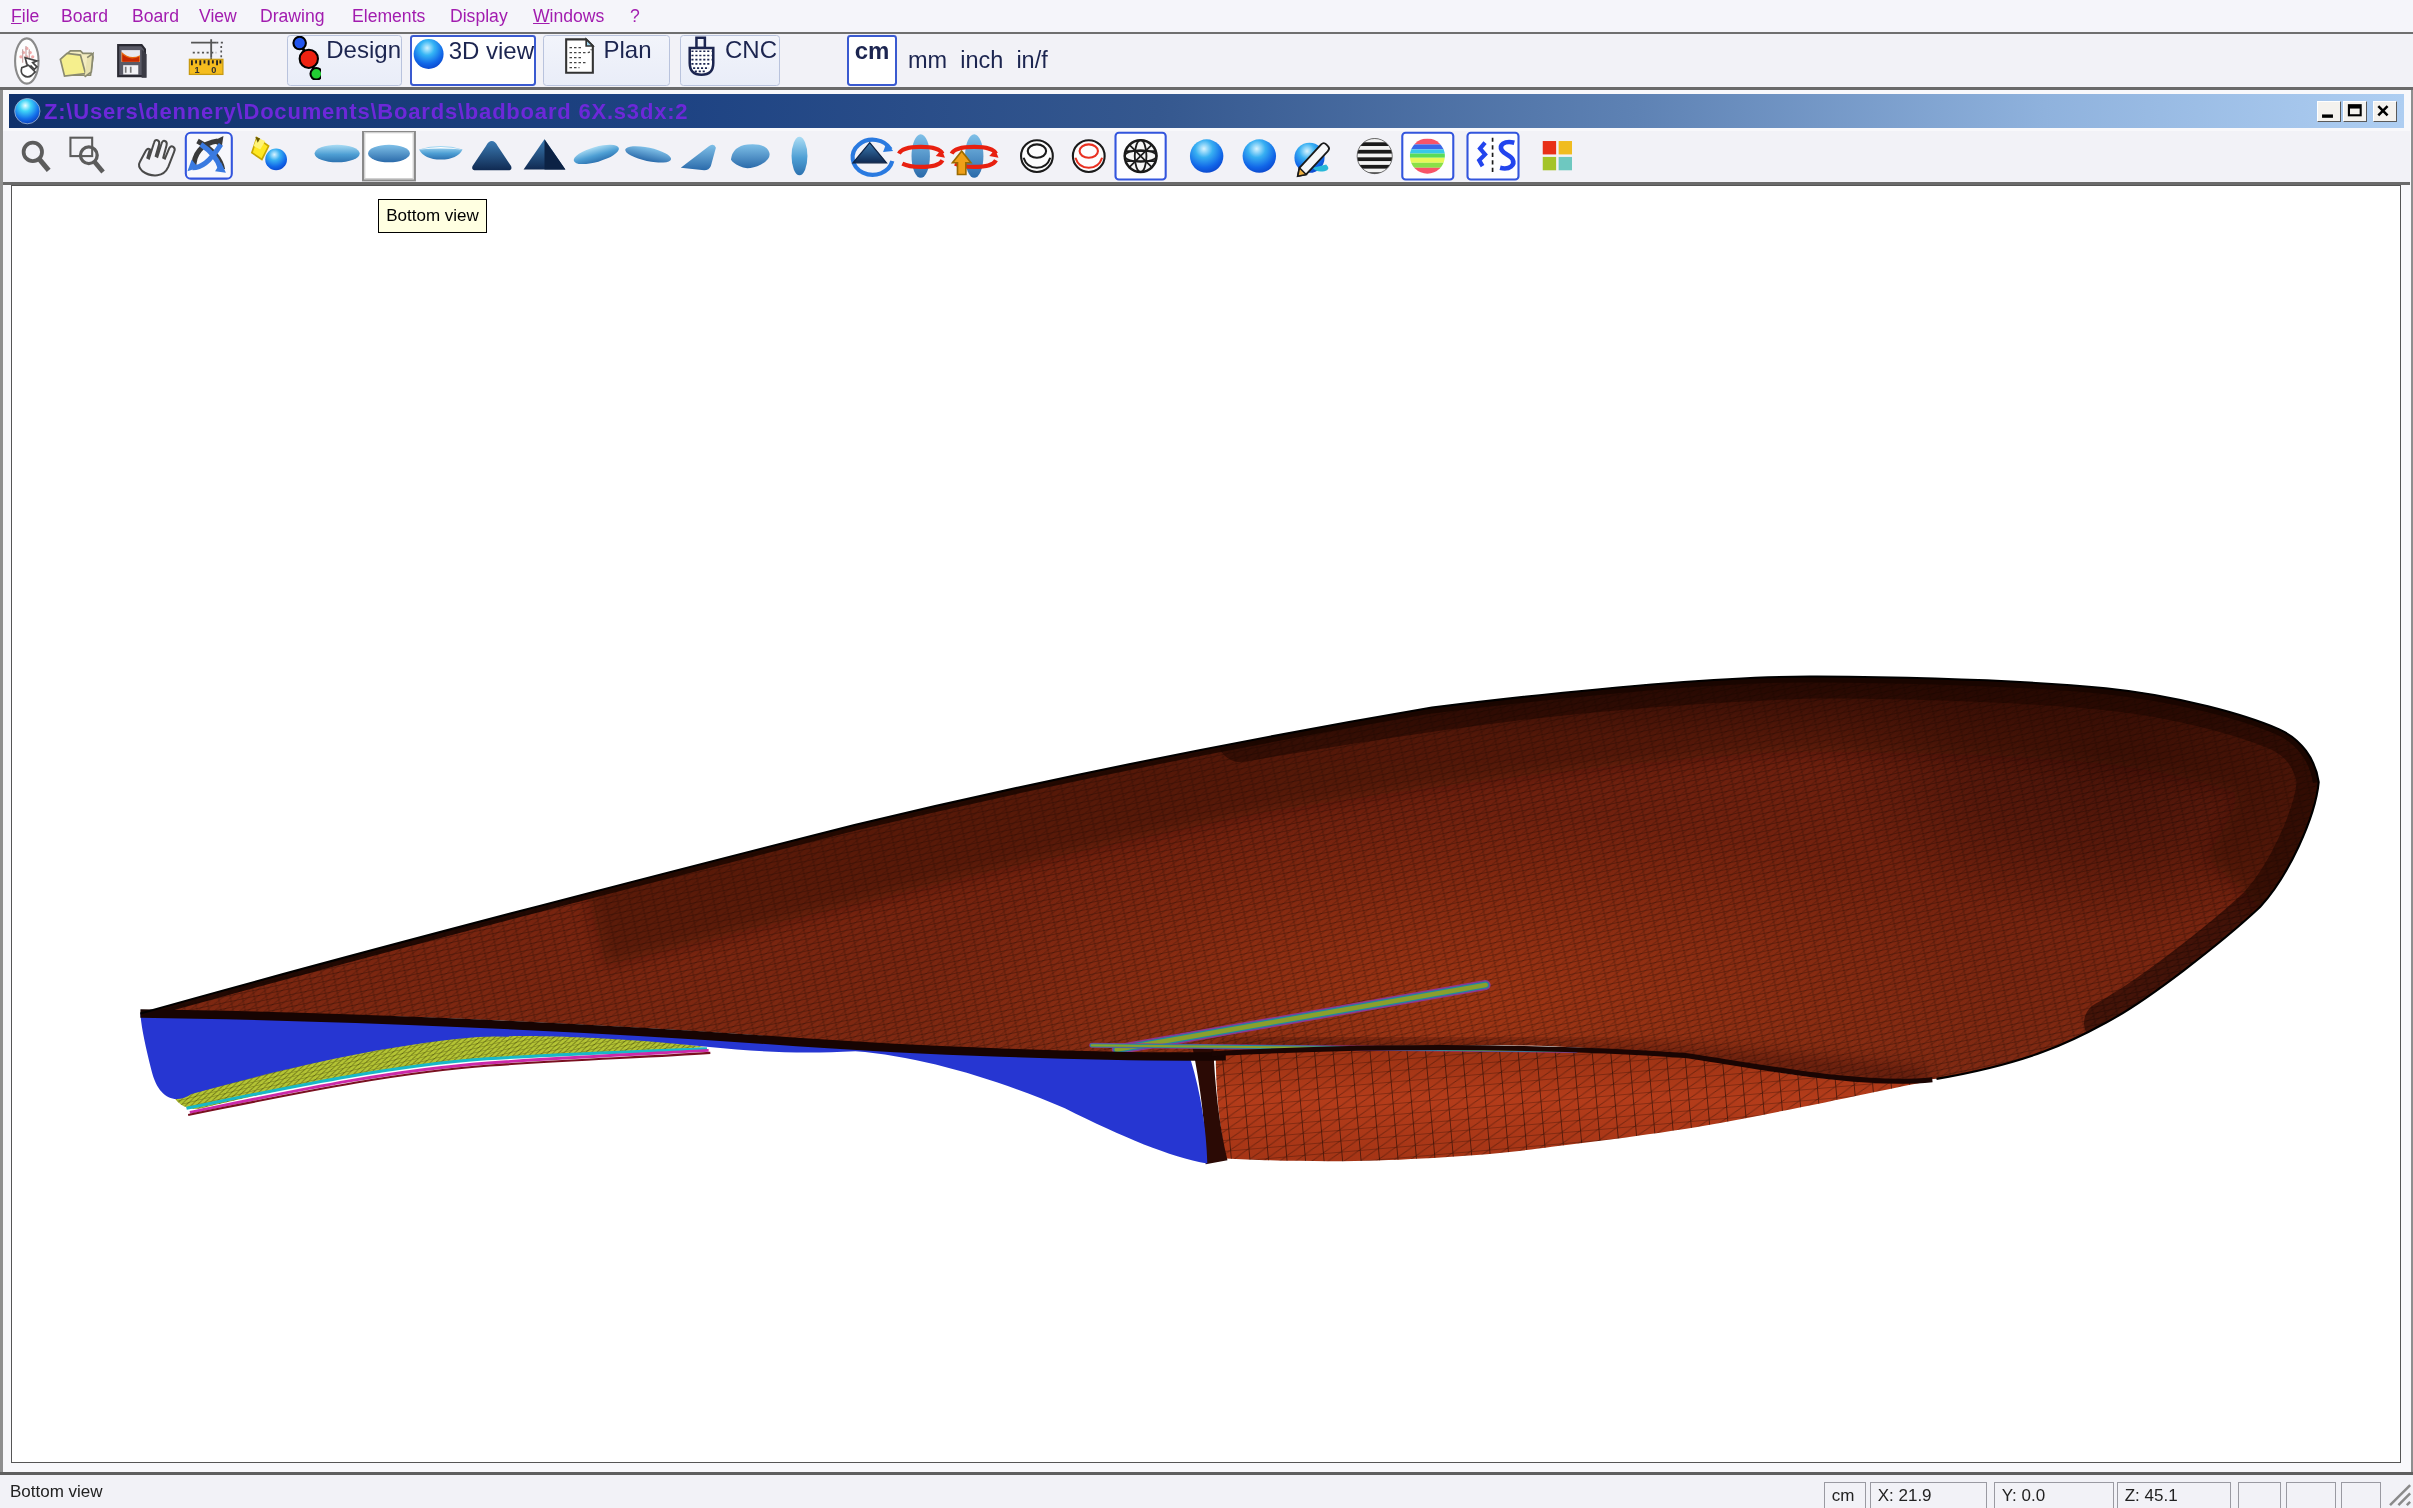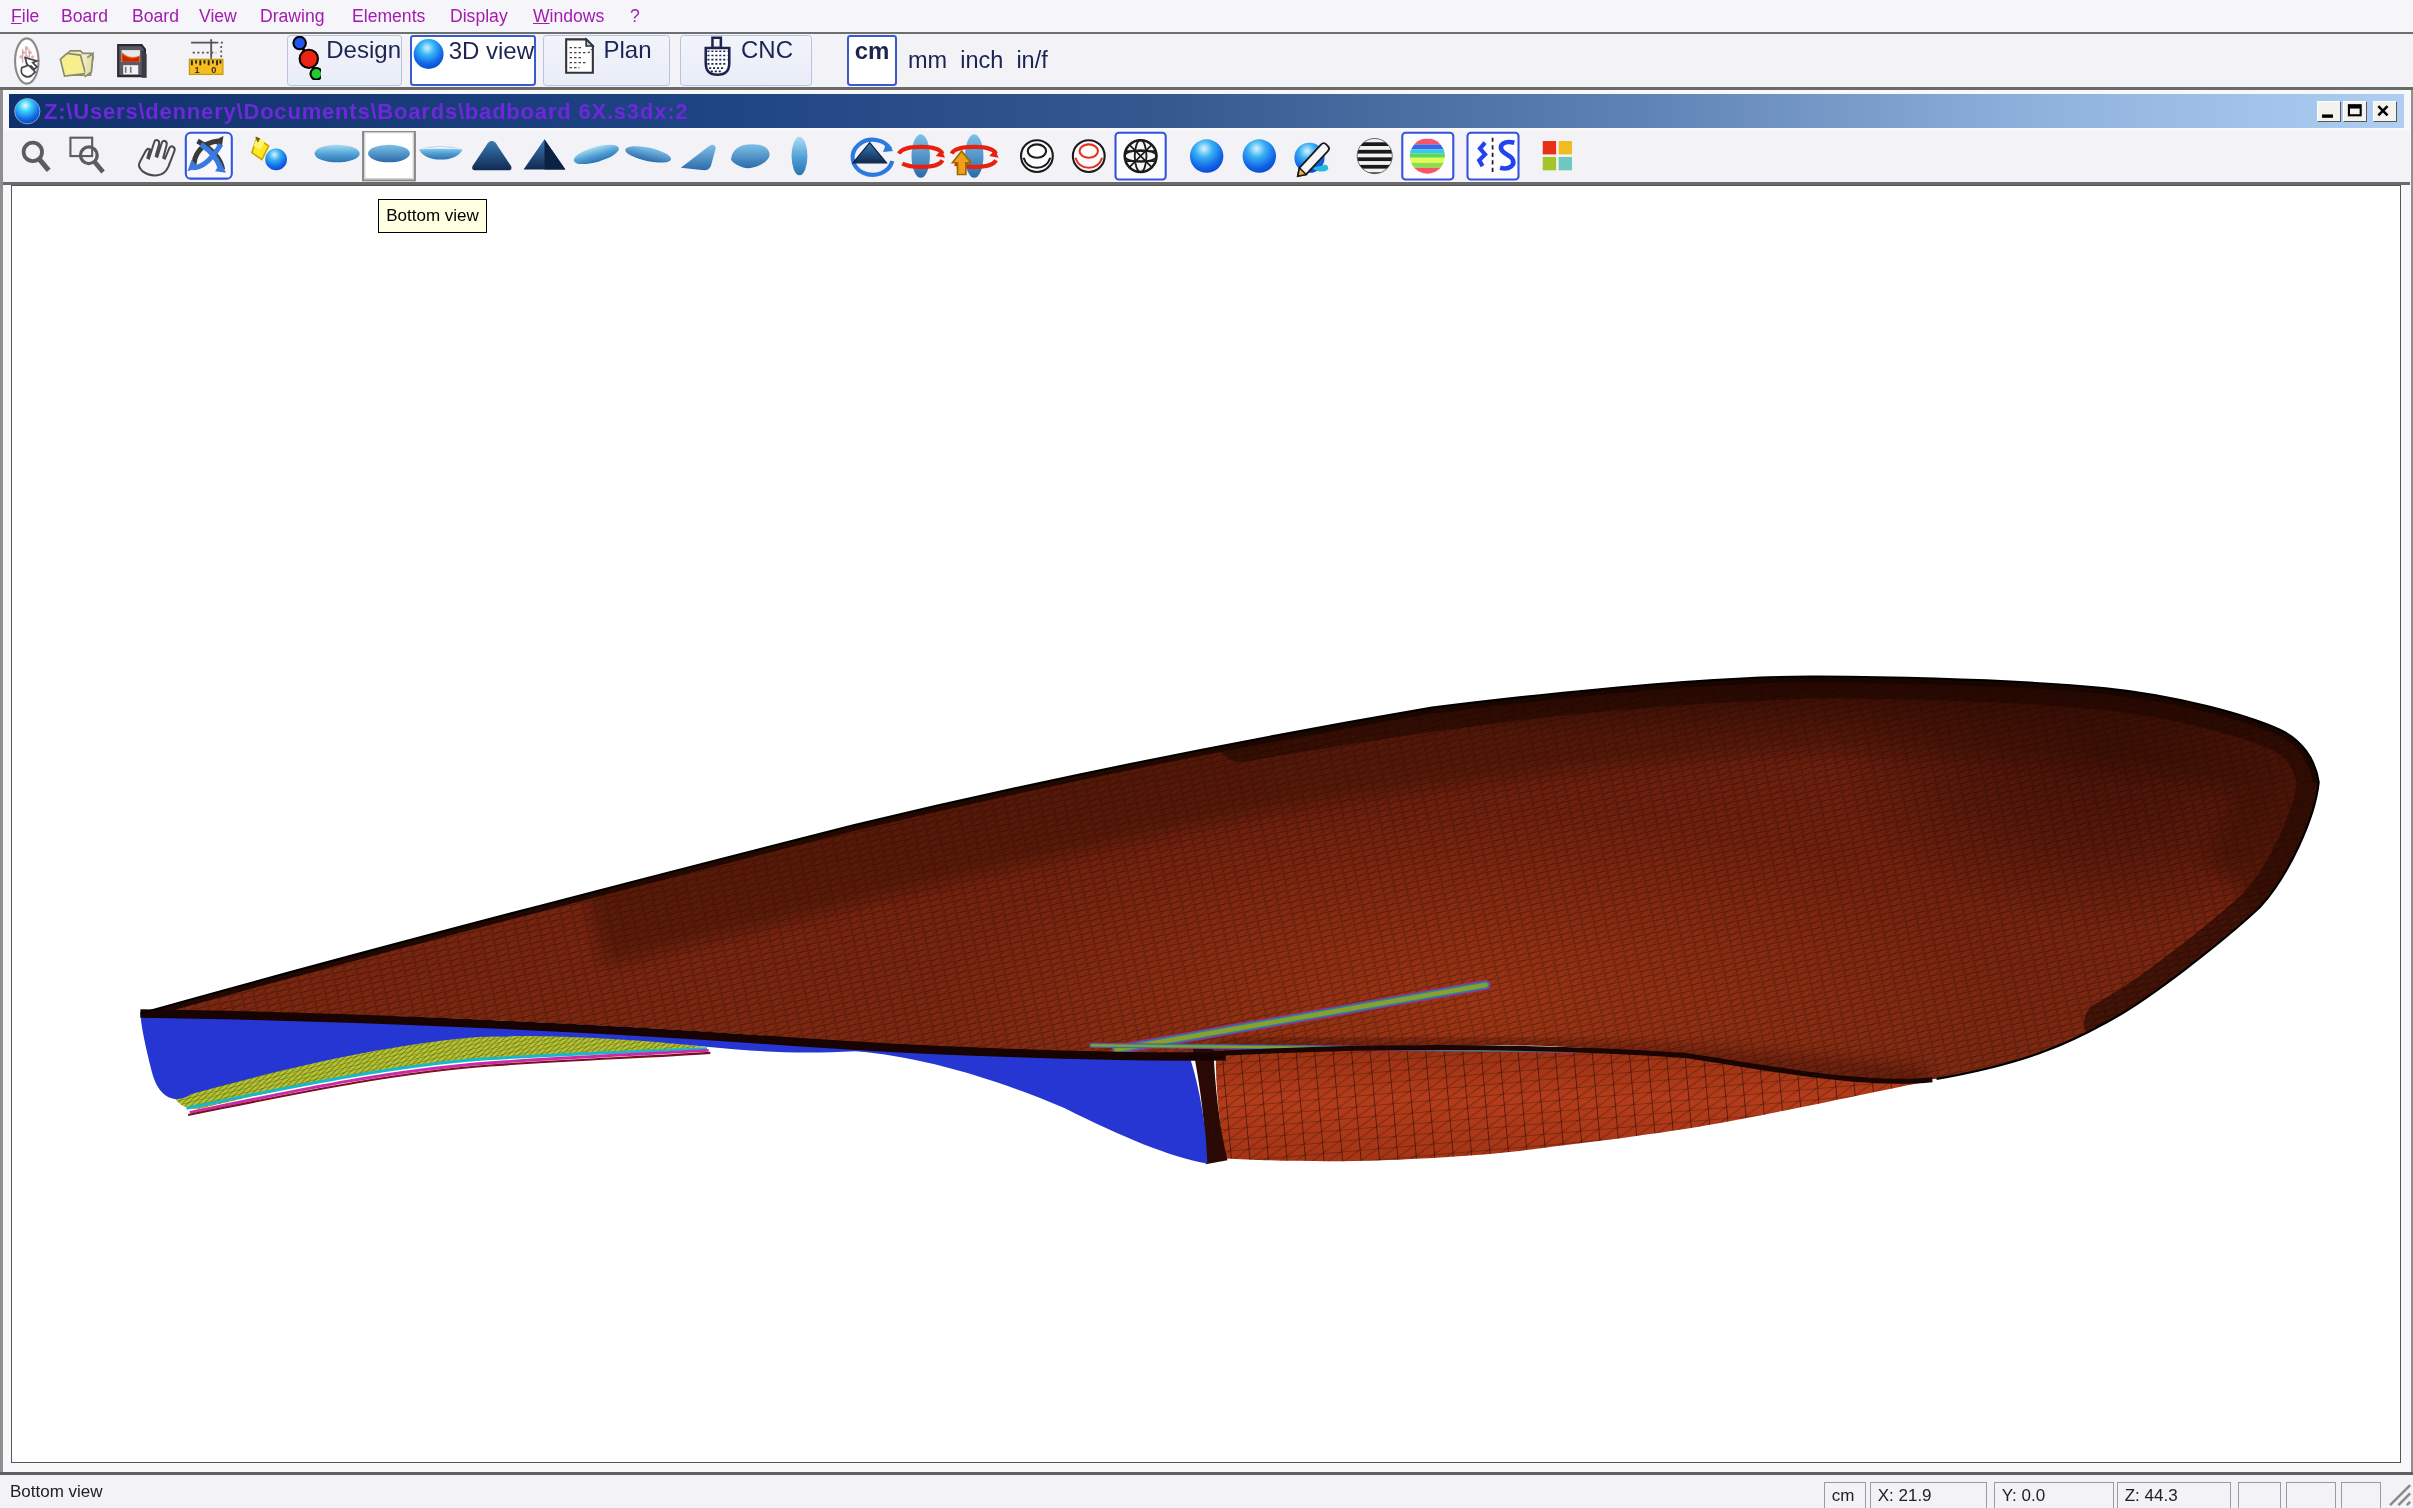--- a/index.html
+++ b/index.html
@@ -108,21 +108,21 @@
     </radialGradient>
       </defs>
     <circle cx="20" cy="20" r="18" fill="url(#orb)"></circle>
   </svg>3D view</div>
 <div class="btn1" style="left:543px;width:127px;">
   <svg width="37" height="40" viewBox="0 0 44 48" style="margin-right:5px">
     <path d="M6 4 h24 l8 8 v32 h-32 z" fill="#fff" stroke="#333" stroke-width="2.5"></path>
     <path d="M30 4 l8 8 h-8 z" fill="#9fd4ee" stroke="#333" stroke-width="2"></path>
     <path d="M10 14 h14 M10 20 h20 q6 0 6 -4 M10 26 h16 M10 32 h20 M10 38 h12" stroke="#444" stroke-width="1.6" fill="none" stroke-dasharray="3 2.4"></path>
   </svg>Plan</div>
-<div class="btn1" style="left:680px;width:132px;">
+<div class="btn1" style="left:680px;width:100px;">
   <svg width="37" height="44" viewBox="0 0 44 52" style="margin-right:5px">
     <path d="M16 2 h10 v12 h-10 z" fill="none" stroke="#1c2550" stroke-width="3"></path>
     <path d="M8 14 h28 v18 q0 14 -14 14 q-14 0 -14 -14 z" fill="#fff" stroke="#1c2550" stroke-width="3"></path>
     <path d="M10 18 h24 M10 23 h24 M10 28 h24 M10 33 h23 M12 38 h19 M14 42 h14" stroke="#1c2550" stroke-width="2" stroke-dasharray="2.5 2.2"></path>
   </svg>CNC</div>
 <div class="btn1 sel" style="left:847px;width:50px;font-weight:bold;">cm</div>
 <span style="position:absolute;left:908px;top:47px;font-size:23.5px;color:#1c2550;">mm&nbsp;&nbsp;inch&nbsp;&nbsp;in/f</span>
 <div id="sep2"></div>
 <div id="mdiL"></div>
 <div id="mdiR"></div>
@@ -437,20 +437,20 @@
       C 2470,1243 2420,1268 2310,1287" fill="none" stroke="#000" stroke-width="2.5"></path>
 </svg>
 <div id="tooltip">Bottom view</div>
 <div id="botline"></div>
 <div id="statusbar">
   <span style="position:absolute;left:10px;top:6.7px;font-size:17px;color:#222;">Bottom view</span>
 </div>
 <div class="scell" style="left:1824px;width:42px;">cm</div>
 <div class="scell" style="left:1870px;width:117px;">X: 21.9</div>
 <div class="scell" style="left:1994px;width:120px;">Y: 0.0</div>
-<div class="scell" style="left:2117px;width:114px;">Z: 44.3</div>
+<div class="scell" style="left:2117px;width:114px;">Z: 45.1</div>
 <div class="scell" style="left:2238px;width:43px;"></div>
 <div class="scell" style="left:2286px;width:50px;"></div>
 <div class="scell" style="left:2341px;width:40px;"></div>
 <svg class="abs" style="left:2385px;top:1480px" width="28.5" height="28.5" viewBox="0 0 34 34">
   <path d="M30 6 L6 30 M30 16 L16 30 M30 26 L26 30" stroke="#8a8a8a" stroke-width="3"></path>
 </svg>
 
 
 </body></html>

